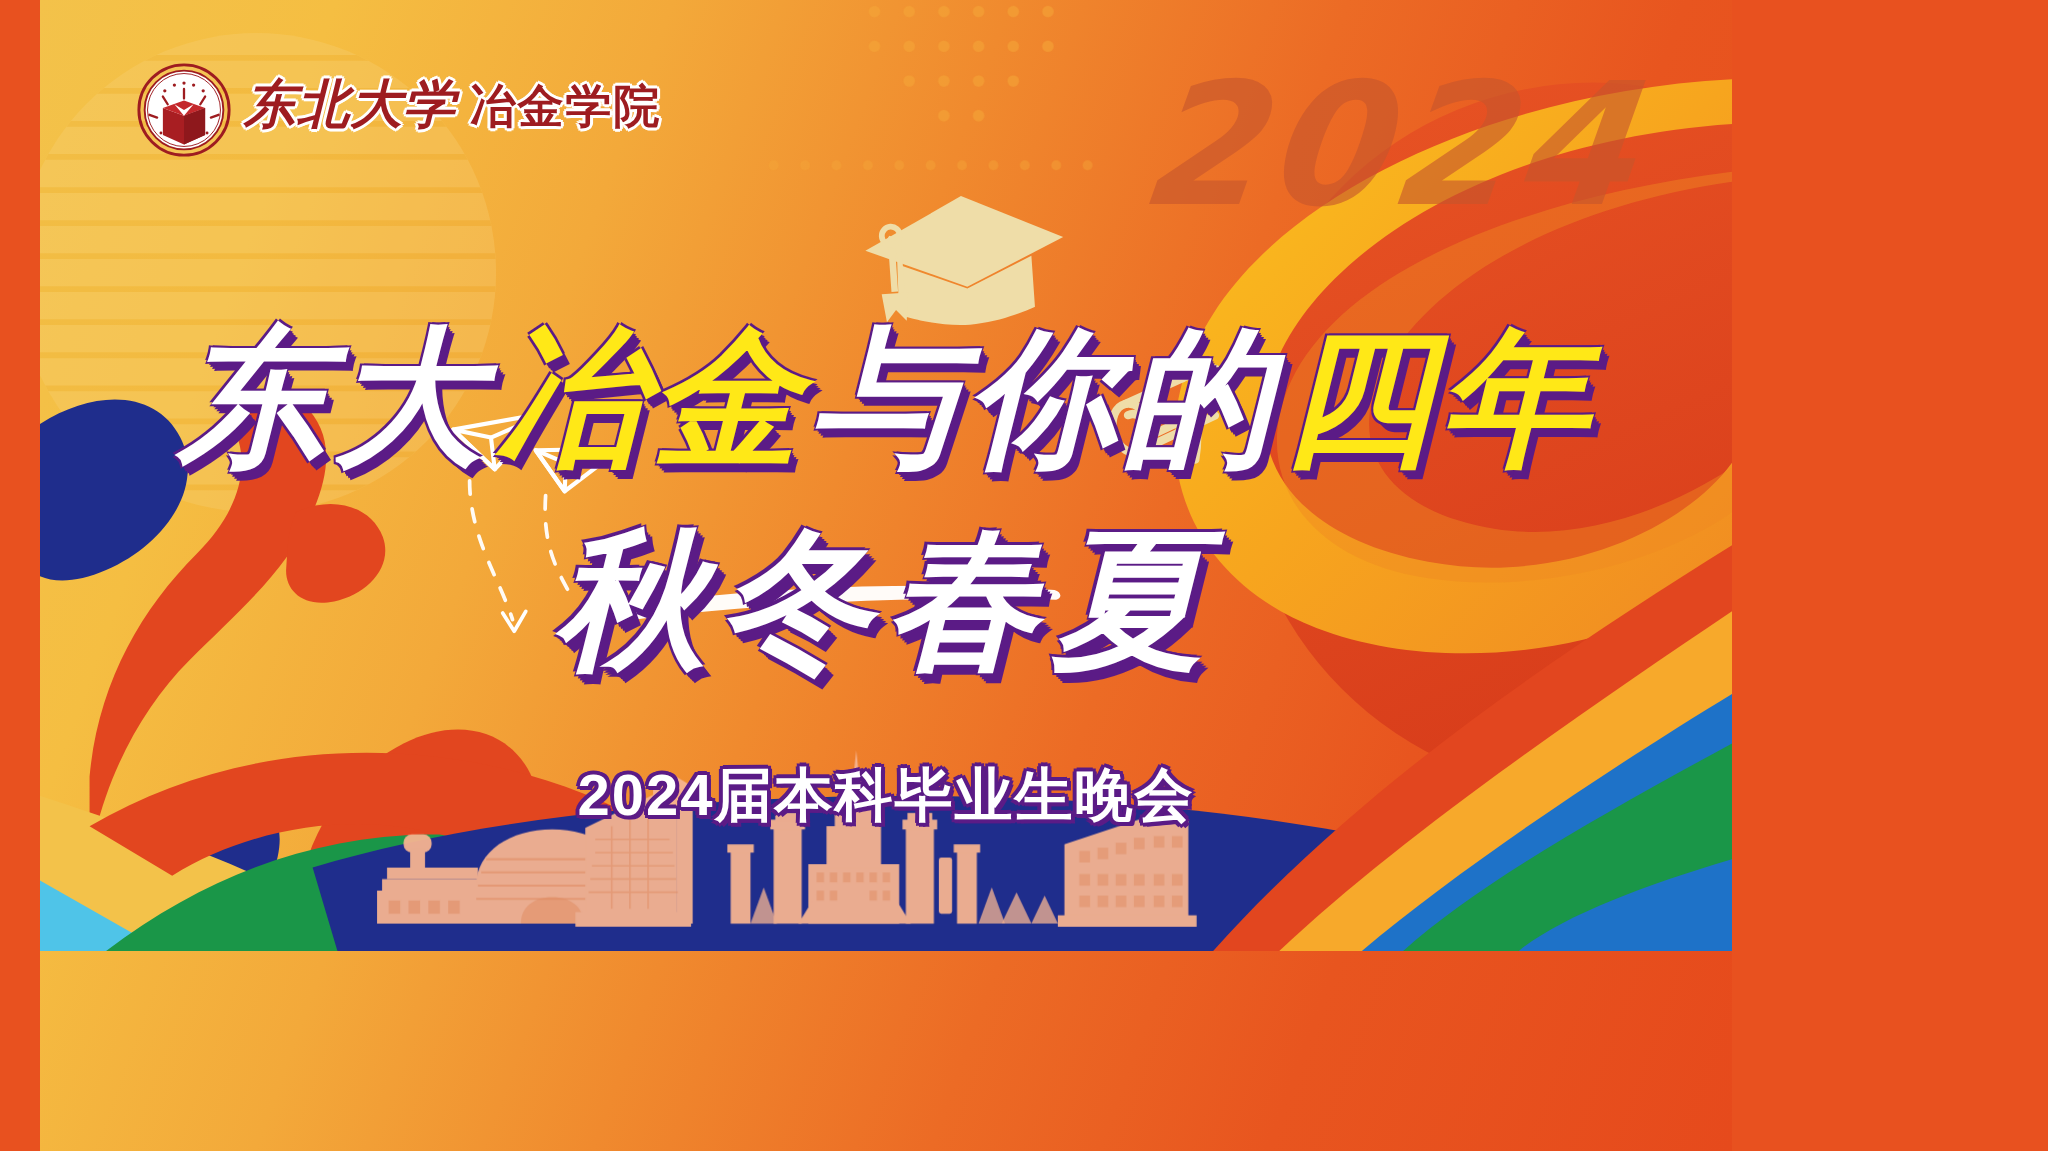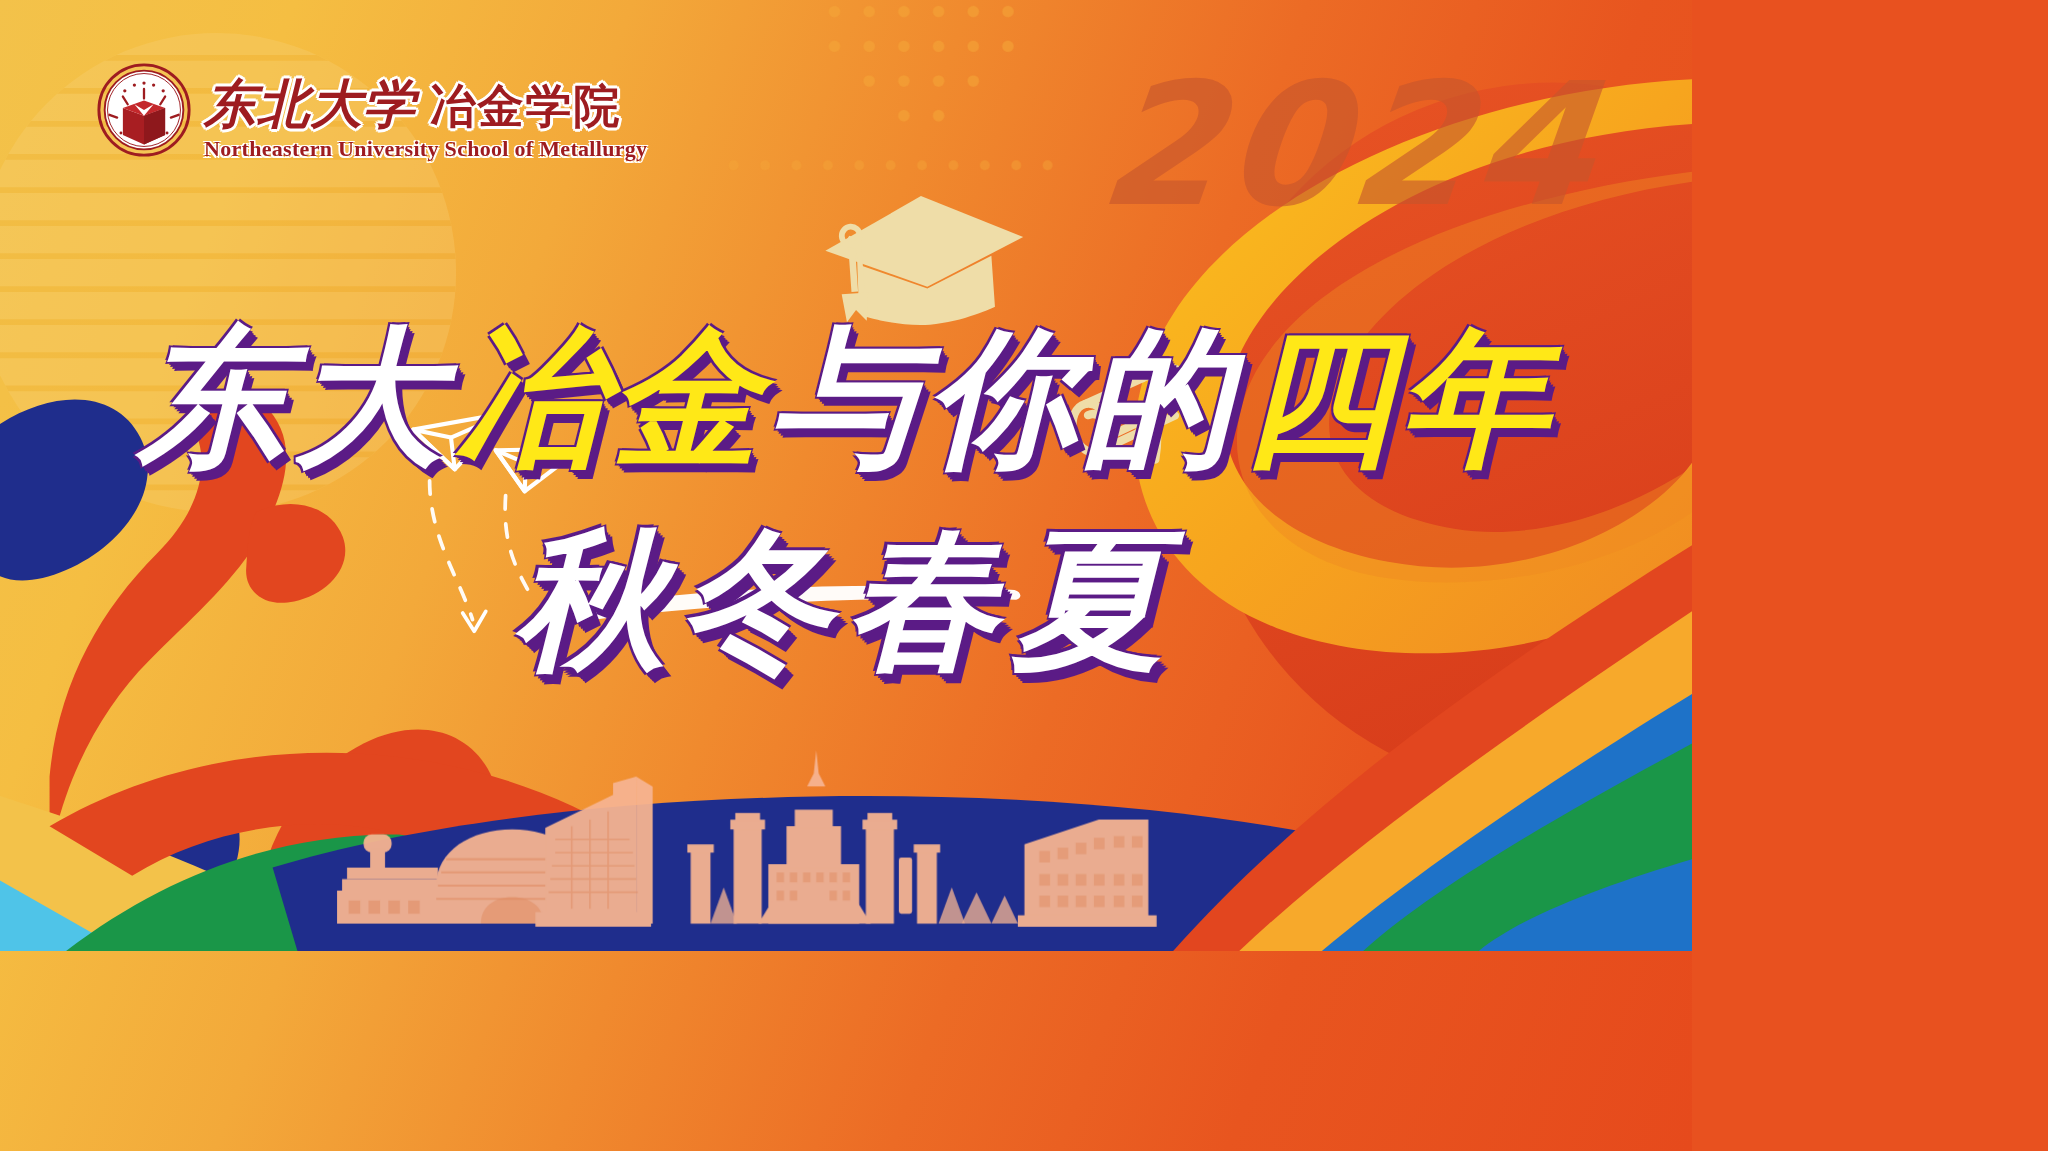--- a/index.html
+++ b/index.html
@@ -4,20 +4,21 @@
 <style>
   * { margin:0; padding:0; box-sizing:border-box; }
   html,body { width:2048px; height:1151px; overflow:hidden; background:#E8511F; }
   body { font-family:"Liberation Sans","DejaVu Sans",sans-serif; }
 
   #poster {
     position:relative; width:1692px; height:1151px; overflow:hidden;
     background: linear-gradient(110deg,
        #F3C24A 0%, #F5BE42 14%, #F3A93A 30%, #F08A2E 46%,
        #EC6B25 62%, #E8551F 78%, #E64A1C 100%);
+    margin-left: 40px;
   }
   .layer { position:absolute; inset:0; }
   svg.layer { display:block; }
 
   
   #logo-block { position:absolute; left:96px; top:62px; width:430px; height:120px; z-index:40; }
   #logo-seal { position:absolute; left:0; top:0; width:96px; height:96px; }
   #logo-cn {
     position:absolute; left:108px; top:8px;
     font-family:"Liberation Serif","DejaVu Serif",serif;
@@ -400,31 +401,31 @@
       </g>
       <path d="M28 48 L50 56 L72 48 L72 76 L50 86 L28 76 Z" fill="#A81E22"></path>
       <path d="M28 48 L50 40 L72 48 L50 56 Z" fill="#C4282C"></path>
       <path d="M50 56 L72 48 L72 76 L50 86 Z" fill="#8E181C"></path>
       <path d="M40 44 L50 56 L60 44 L50 50 Z" fill="#FFFFFF"></path>
     </svg>
     <div id="logo-cn">
       <span class="brush">东北大学</span>
       <span>冶金学院</span>
     </div>
-    <div id="logo-en">Northeastern University School of Metallurgy</div>
   </div>
 
   <div id="watermark-2024">2024</div>
 
   <div id="headline-1">
     <span class="cal-white">东大</span>
     <span class="cal-yellow">冶金</span>
     <span class="cal-white">与你的</span>
     <span class="cal-yellow">四年</span>
   </div>
 
   <div id="headline-2">
     <span>秋冬春夏</span>
   </div>
 
+  <div id="event-title">2024届本科毕业生晚会</div>
 
 
 </div>
 
 </body></html>

